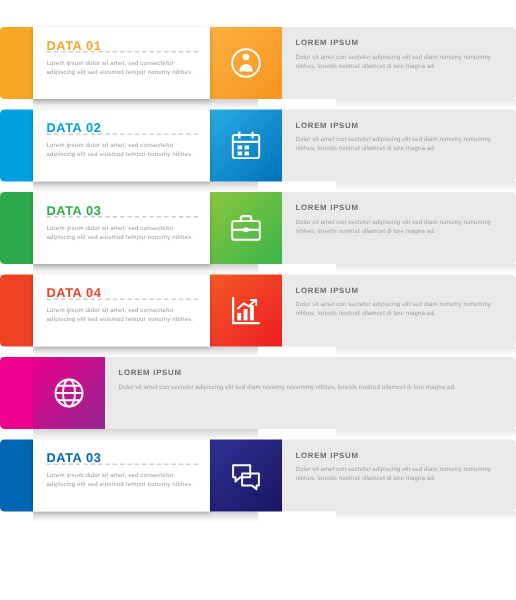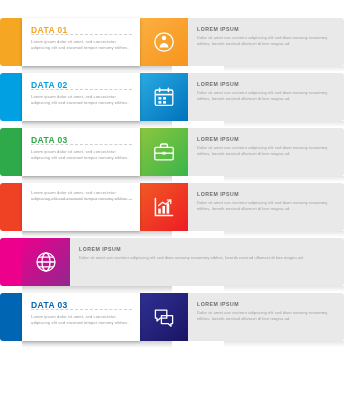--- a/index.html
+++ b/index.html
@@ -194,20 +194,21 @@
       <div class="grey-title">LOREM IPSUM</div>
       <p class="grey-body">Dolor sit amet con sectetur adipiscing elit sed diam nonumy nonummy nibhes, lorerds nostrud ullamcet di lore magna ad.</p>
     </div>
     <div class="fold"></div>
     <div class="fold-right"></div>
   </div>
 
   <div class="row">
     <div class="tab" style="background:#ef4123"></div>
     <div class="label-panel">
+      <div class="label-title" style="color:#ef4123">DATA 04</div>
       <div class="dashline"></div>
       <p class="label-body">Lorem ipsum dolor sit amet, sed consectetur adipiscing elit sed eiusmod tempor nonumy nibhes.</p>
     </div>
     <div class="icon-box" style="background:linear-gradient(135deg,#f15a24,#ed1c24)">
       <span>
         <svg width="24" height="24" viewBox="0 0 24 24" fill="none" stroke="#ffffff" stroke-width="1.3">
           <path d="M3.4 3.6v16.8h17.2" stroke-width="1.5" stroke-linecap="round"></path>
           <rect x="6.2" y="13.6" width="2.6" height="5" fill="#ffffff" stroke="none"></rect>
           <rect x="10.4" y="11" width="2.6" height="7.6" fill="#ffffff" stroke="none"></rect>
           <rect x="14.6" y="8.4" width="2.6" height="10.2" fill="#ffffff" stroke="none"></rect>

